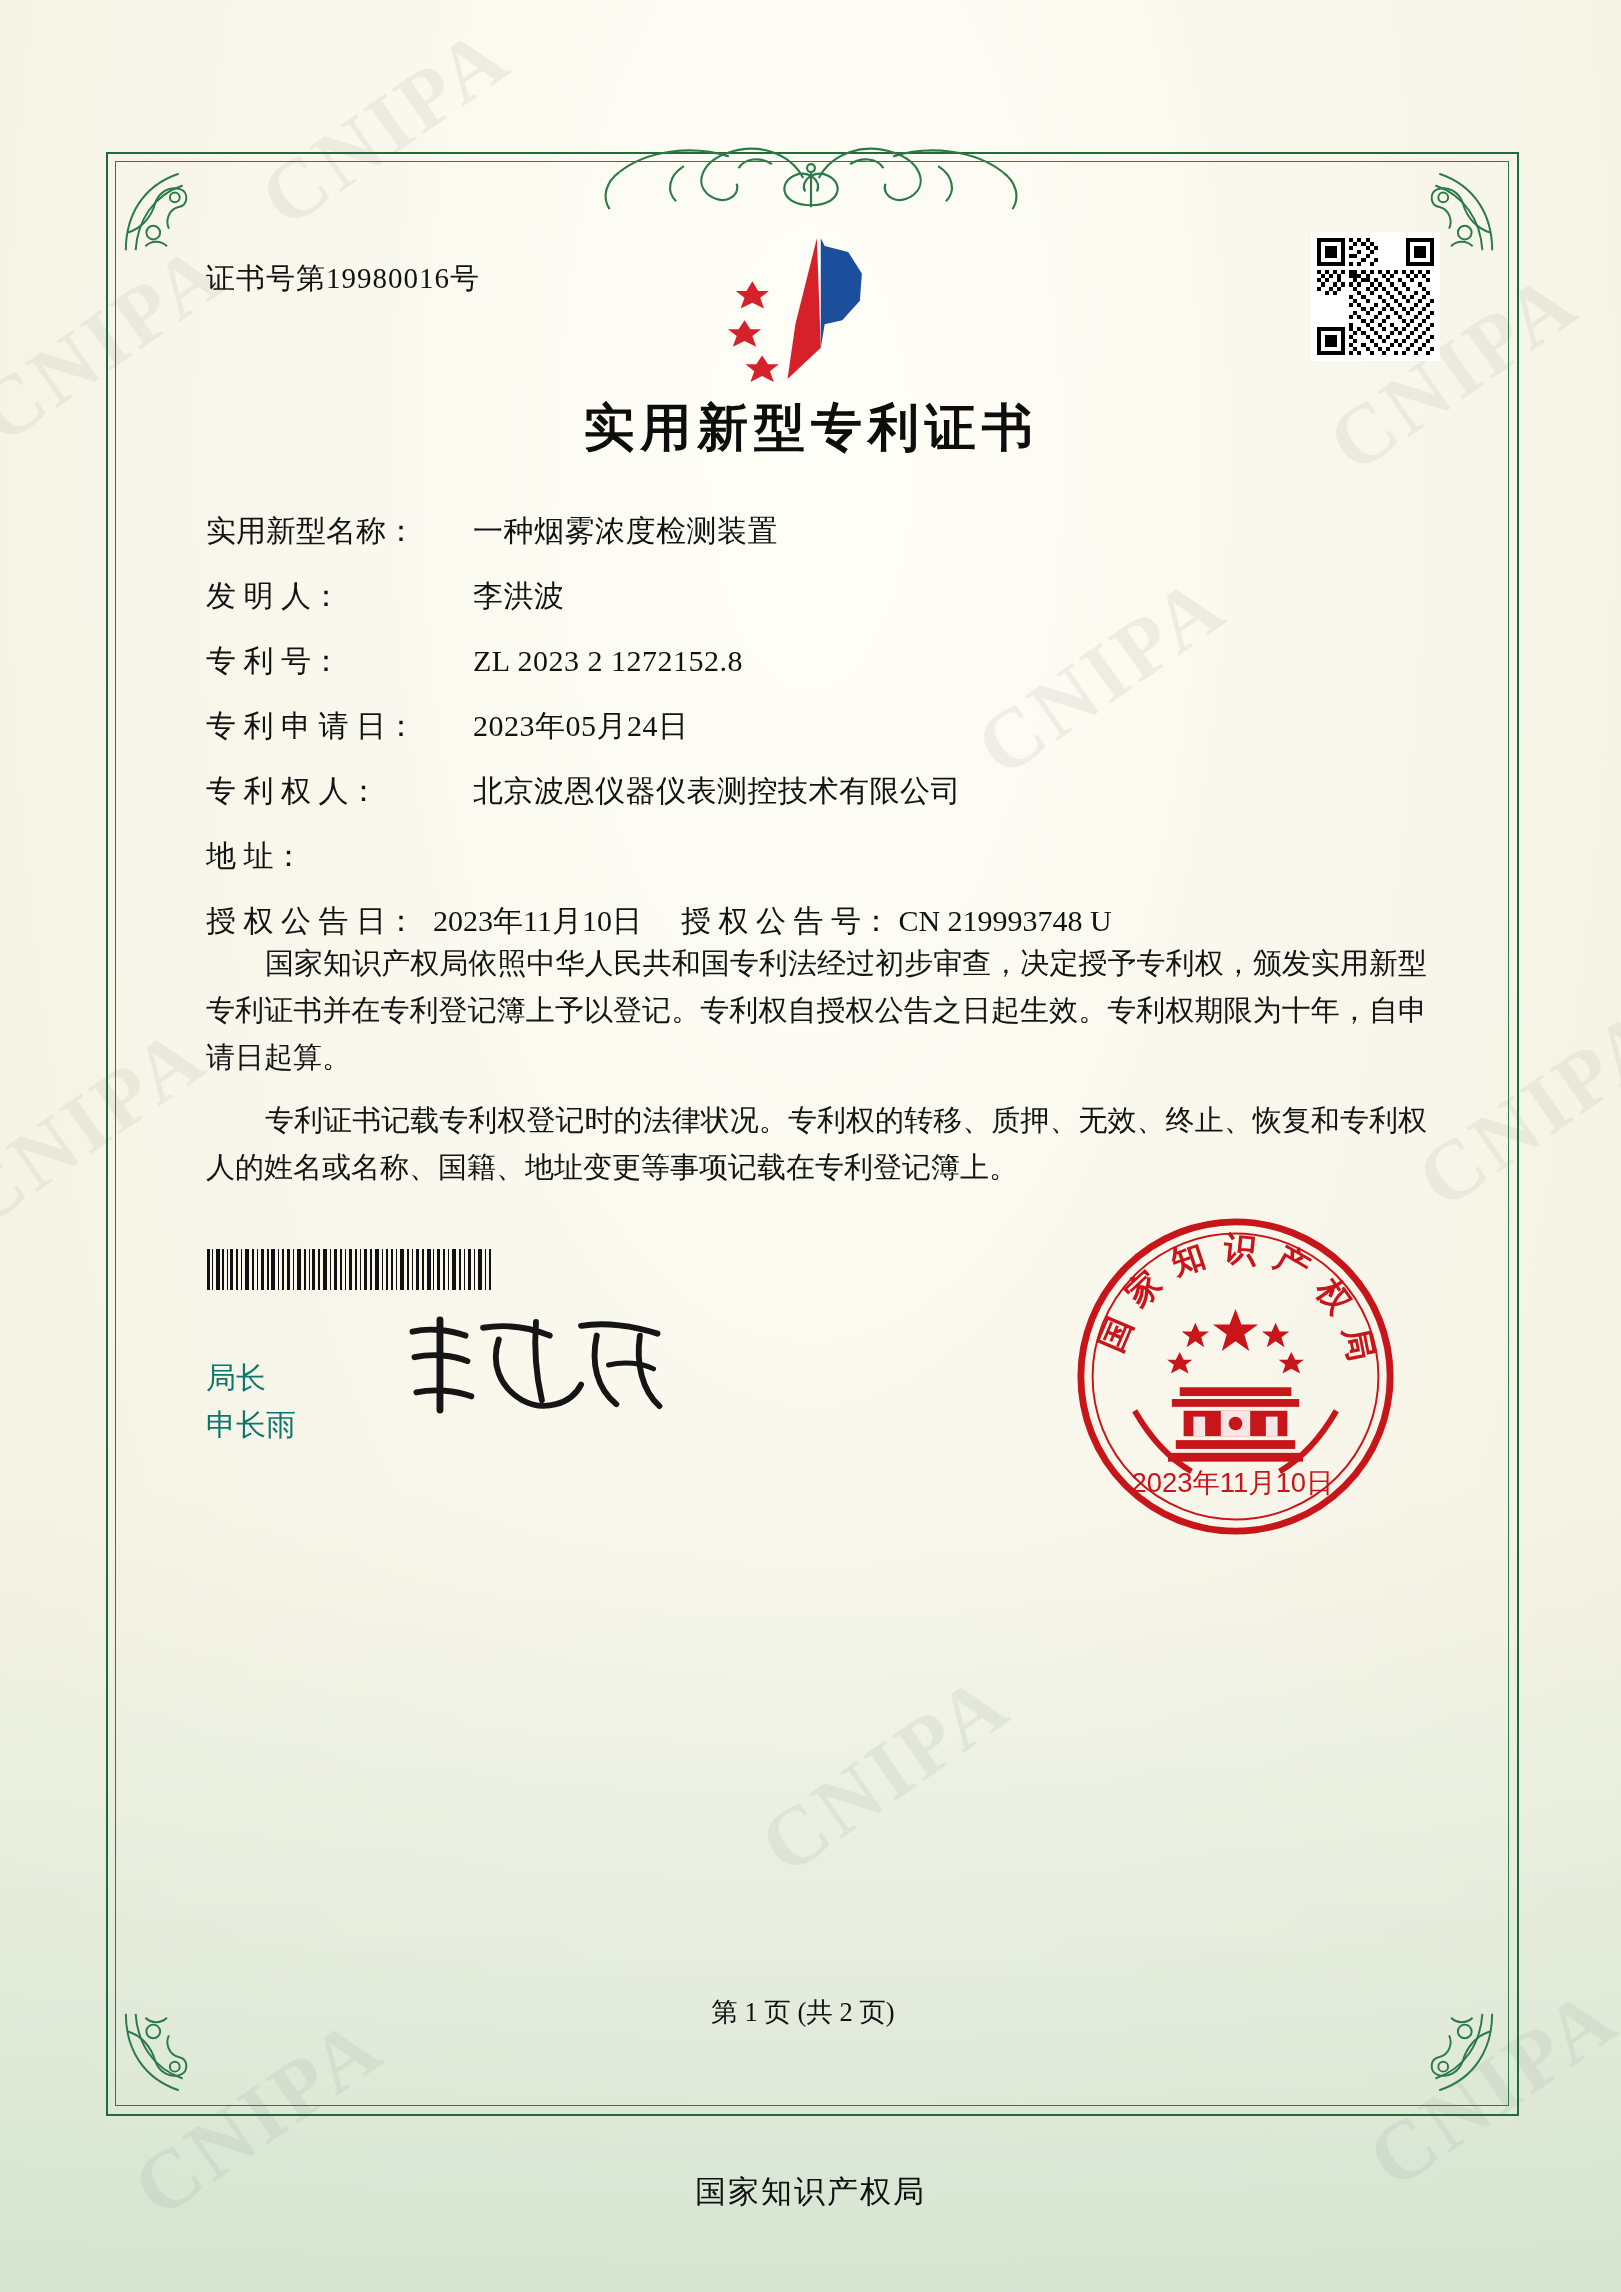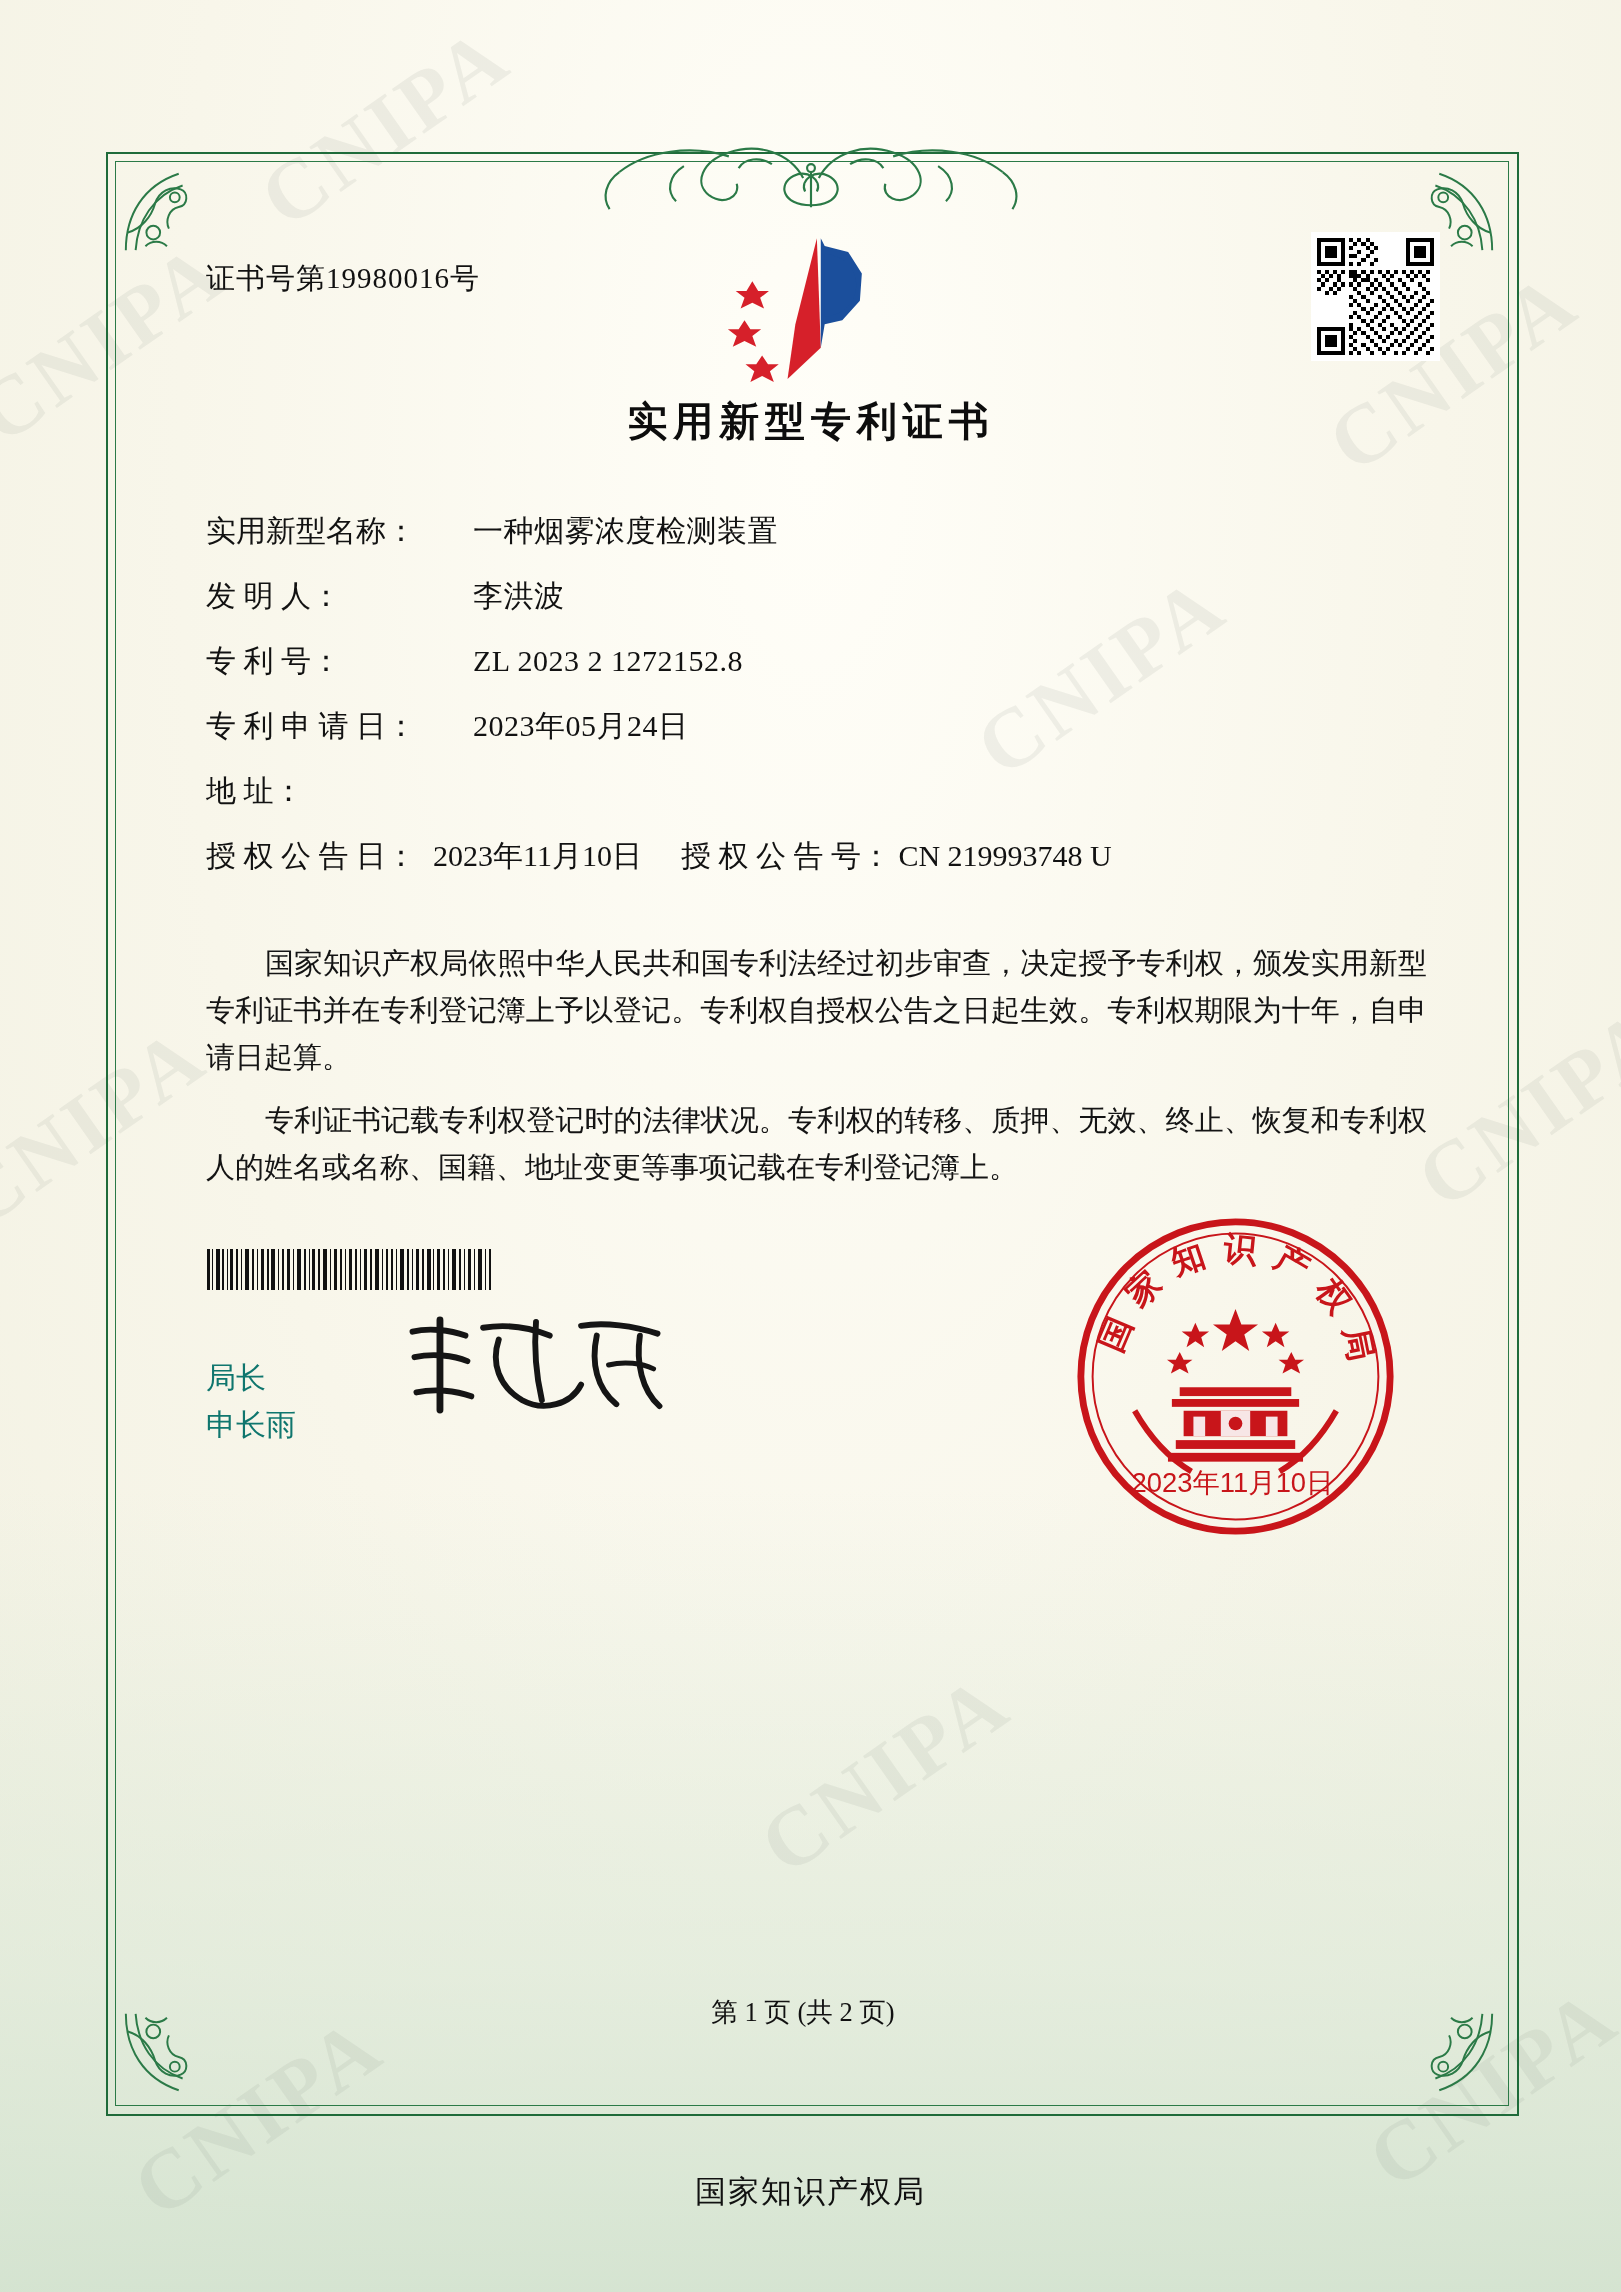--- a/index.html
+++ b/index.html
@@ -123,21 +123,21 @@
   .logo svg { width: 100%; height: 100%; }
 
   .title {
     position: absolute;
     left: 0;
     right: 0;
     top: 233px;
     text-align: center;
     font-family: "DejaVu Serif", serif;
     font-weight: bold;
-    font-size: 40px;
+    font-size: 51px;
     letter-spacing: 5.9px;
     color: #0d0d0d;
   }
 
   .fields {
     position: absolute;
     left: 91px;
     top: 355px;
     right: 78px;
     font-size: 30px;
@@ -581,20 +581,24 @@
       <div class="field-row">
         <div class="f-label">专    利    号：</div>
         <div class="f-value">ZL 2023 2 1272152.8</div>
       </div>
 
       <div class="field-row">
         <div class="f-label">专 利 申 请 日：</div>
         <div class="f-value">2023年05月24日</div>
       </div>
 
+      <div class="field-row">
+        <div class="f-label">专 利 权 人：</div>
+        <div class="f-value">北京波恩仪器仪表测控技术有限公司</div>
+      </div>
 
       <div class="field-row">
         <div class="f-label">地          址：</div>
       </div>
 
       <div class="row-inline">
         <div class="f-label">授 权 公 告 日：</div>
         <div>2023年11月10日</div>
         <div class="inline-2">
           <span class="f-label2">授 权 公 告 号：</span>

